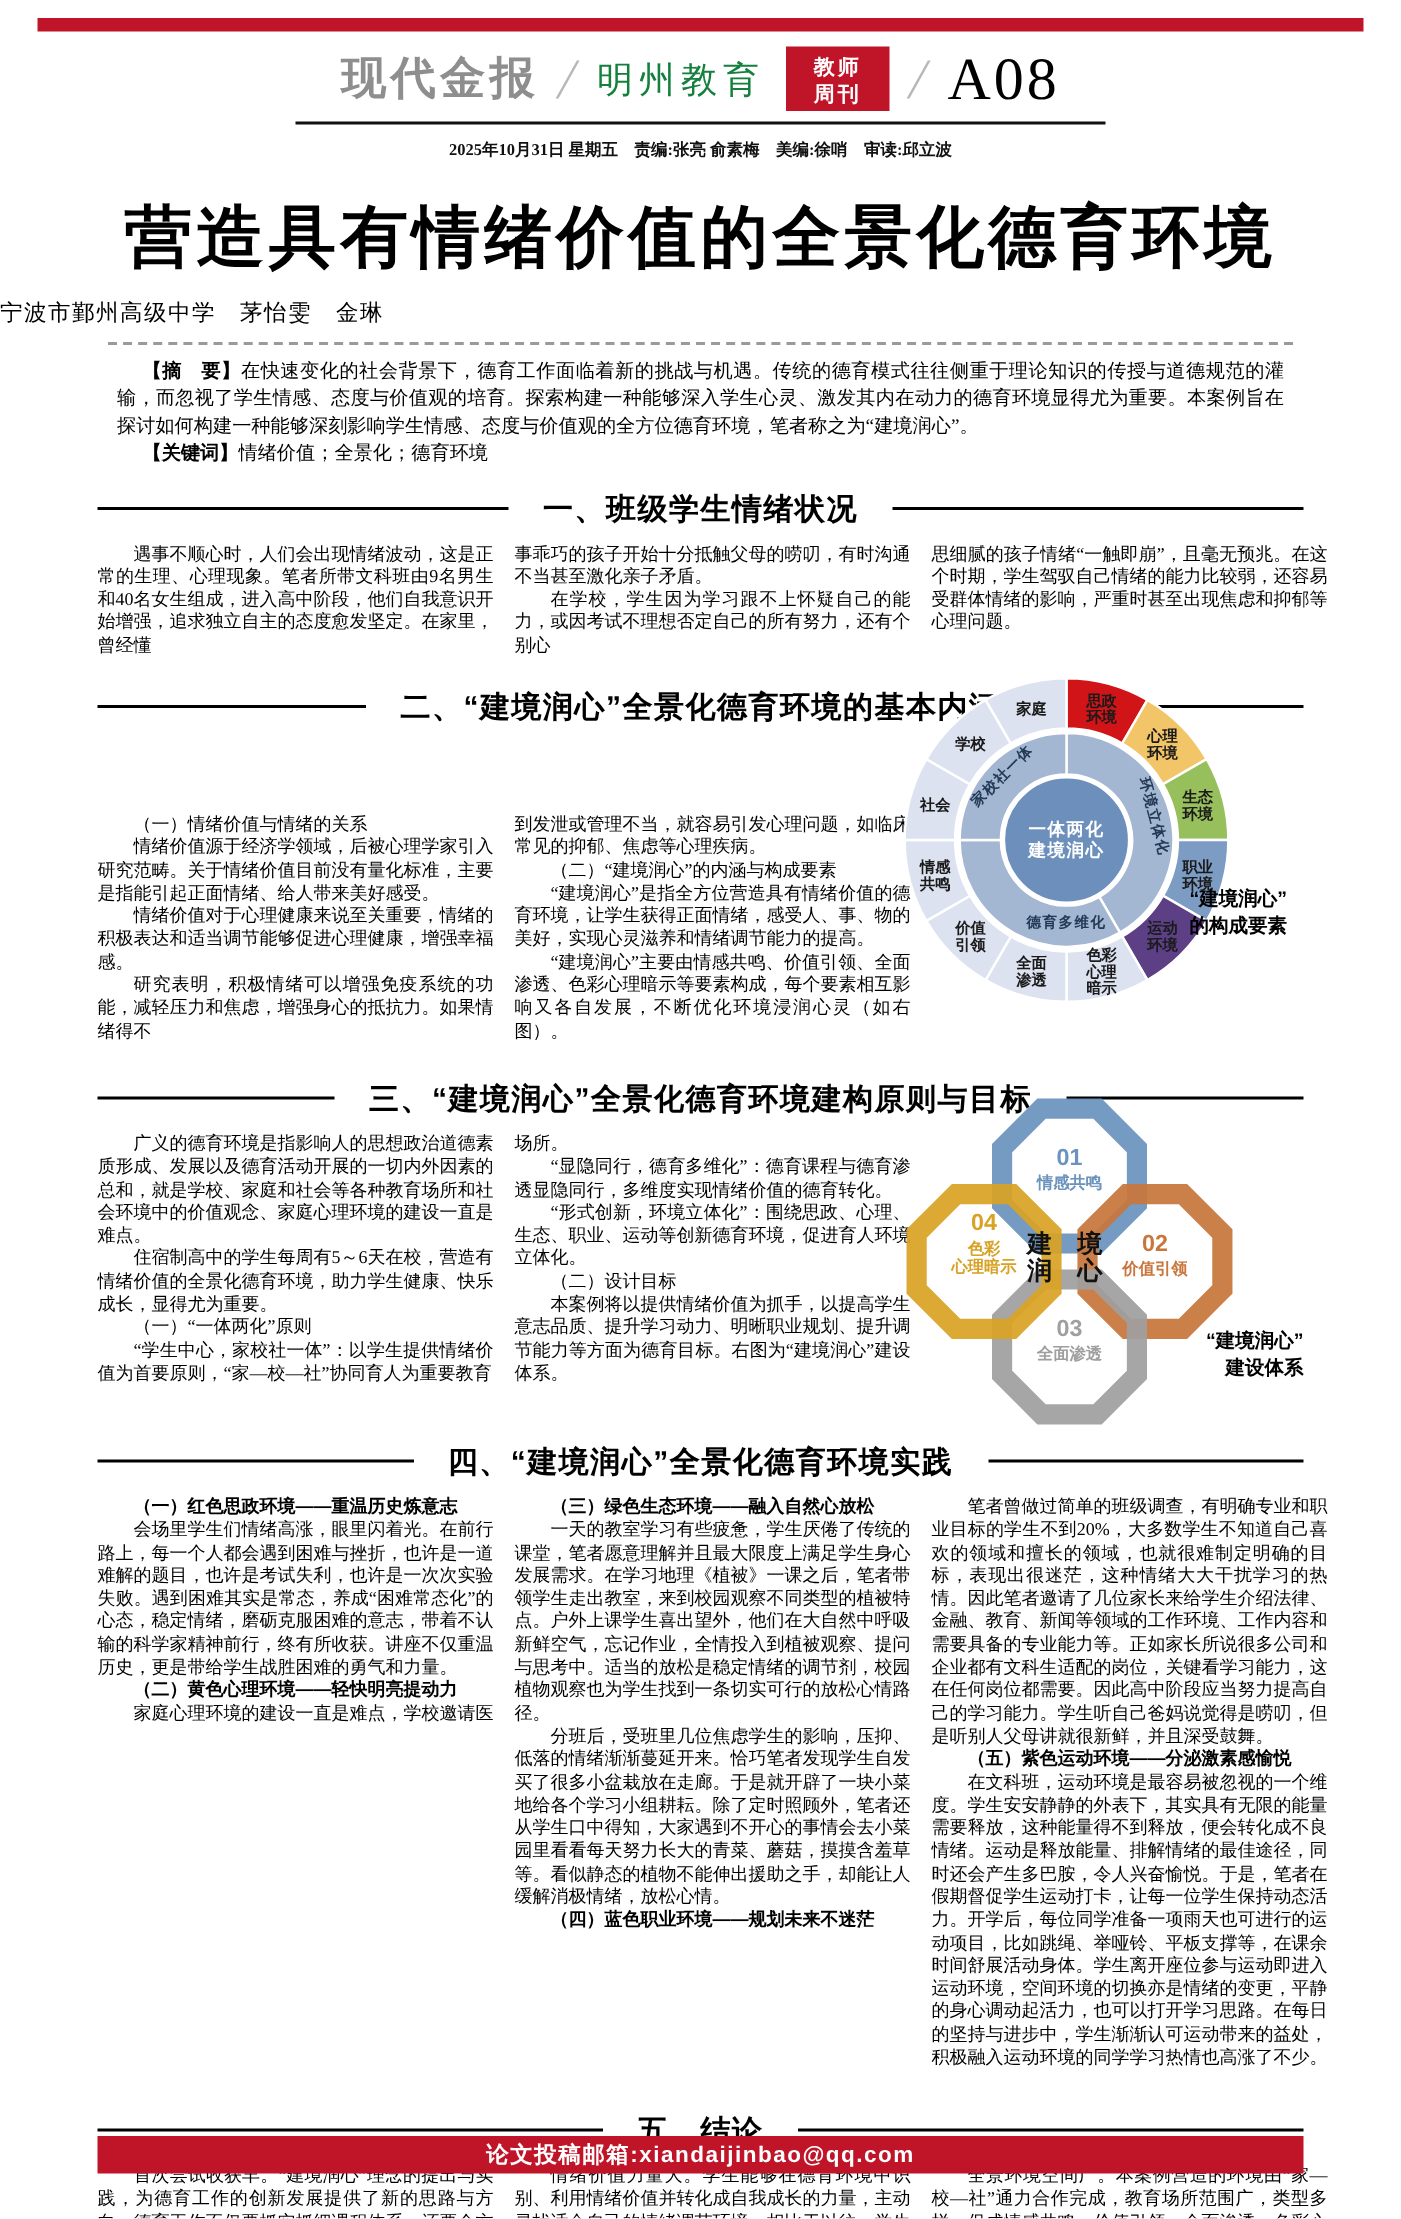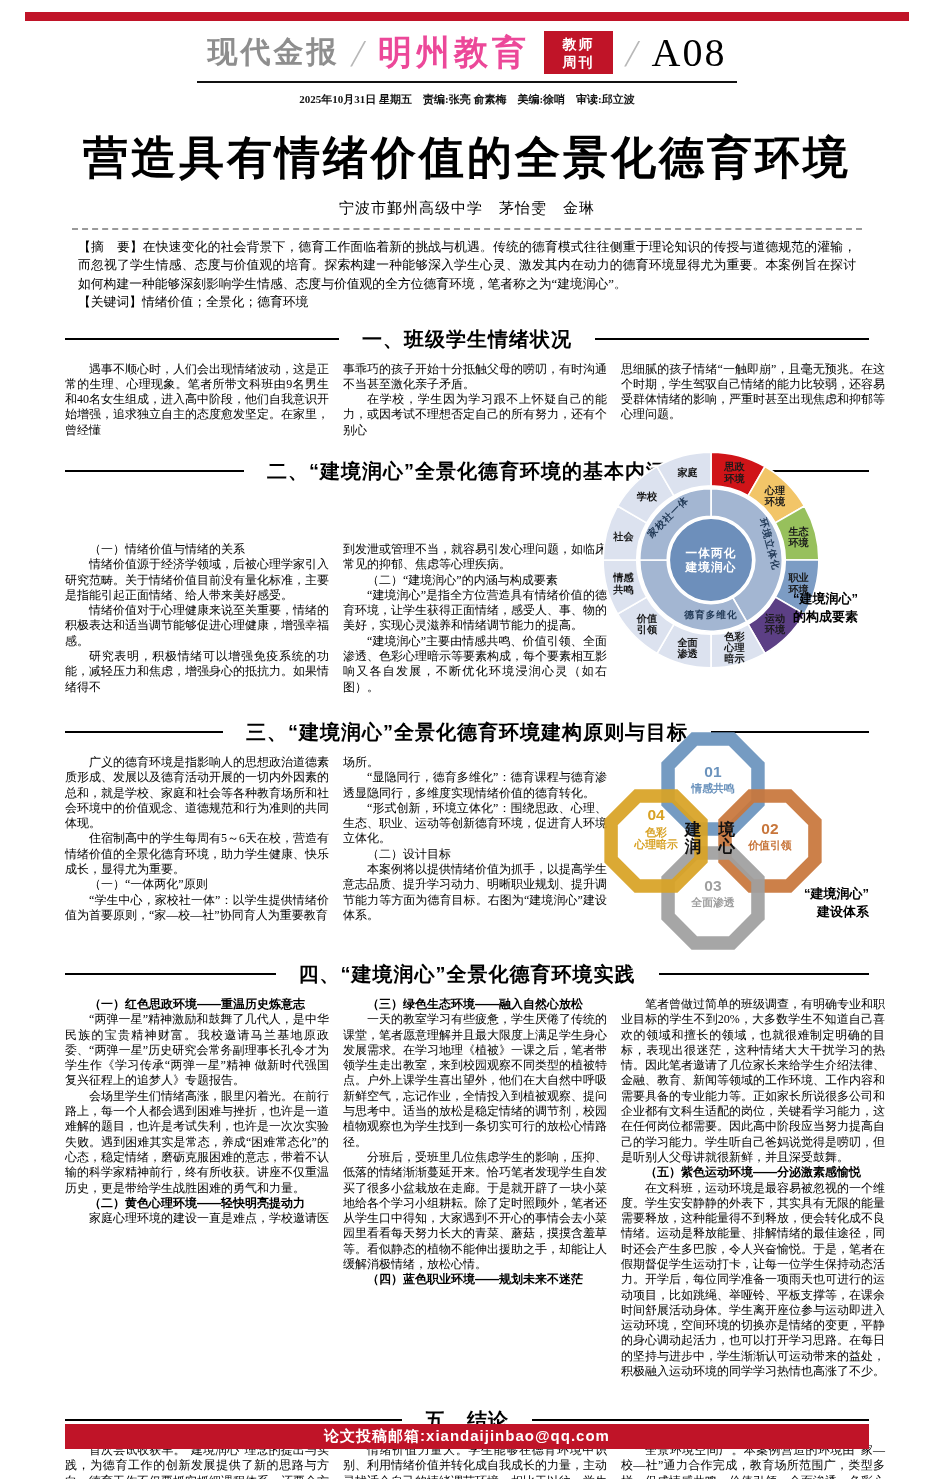--- a/index.html
+++ b/index.html
@@ -4,35 +4,35 @@
 <style>
   :root{ --accent:#c01428; }
   html,body{margin:0;padding:0;background:#ffffff;}
   .page{position:relative;width:934px;height:1479px;background:#fff;overflow:hidden;
         font-family:"Liberation Serif","DejaVu Serif",serif;color:#000;}
   .topbar{margin:12px 25px 0;height:9px;background:var(--accent);}
   
   .mast{display:flex;align-items:center;justify-content:center;gap:14px;margin-top:8px;}
   .mast .paper{font-family:"Liberation Sans",sans-serif;font-weight:900;font-size:30px;color:#8e8e8e;letter-spacing:3px;}
   .mast .slash{font-size:38px;color:#b8b8b8;font-weight:400;transform:skewX(-12deg);line-height:1;}
-  .mast .edition{font-family:"Liberation Sans",sans-serif;font-weight:700;font-size:34px;color:#ec4899;letter-spacing:4px;}
+  .mast .edition{font-family:"Liberation Sans",sans-serif;font-weight:400;font-size:24px;color:#15803d;letter-spacing:4px;}
   .badge{width:69px;height:43px;background:var(--accent);color:#fff;display:flex;flex-direction:column;
          align-items:center;justify-content:center;font-family:"Liberation Sans",sans-serif;font-weight:700;
          font-size:14px;line-height:18px;letter-spacing:2px;}
   .pageno{font-family:"Liberation Serif",serif;font-size:40px;letter-spacing:2px;}
   .mast-rule{width:540px;margin:5px auto 0;border-top:2px solid #111;}
   .dateline{text-align:center;font-size:11px;font-weight:700;margin-top:9px;color:#111;}
   
   .headline{text-align:center;font-family:"Liberation Sans",sans-serif;font-weight:900;
             font-size:45px;letter-spacing:3px;margin:26px 40px 0;line-height:1.1;}
-  .authors{text-align:center;font-size:15px;margin-top:16px;letter-spacing:1px;}
+  .authors{text-align:left;font-size:15px;margin-top:16px;letter-spacing:1px;}
   .dash-rule{margin:10px 72px 0;border-top:2px dashed #9a9a9a;}
   .abstract{margin:8px 78px 0;font-size:12.8px;line-height:18.5px;text-align:justify;}
   .abstract p{margin:0;}
-  .abstract .lab{font-family:"Liberation Sans",sans-serif;font-weight:400;}
+  .abstract .lab{font-family:"Liberation Sans",sans-serif;font-weight:700;margin-left:17px;}
   
   .sec-head{display:flex;align-items:center;gap:23px;margin-left:65px;margin-right:65px;}
   .sec-head .rule{flex:1;border-top:2px solid #000;height:0;}
   .sec-head h2{font-family:"Liberation Sans",sans-serif;font-weight:900;font-size:20px;margin:0;letter-spacing:1px;white-space:nowrap;}
   .mt1{margin-top:14px;} .mt2{margin-top:20px;} .mt3{margin-top:24px;} .mt4{margin-top:34px;} .mt5{margin-top:18px;}
   
   .sec-body{margin:9px 65px 0;display:flex;gap:14px;}
   .sec-body.withfig{position:relative;}
   .s1{min-height:72px;} .s2{min-height:150px;} .s3{min-height:172px;} .s4{min-height:392px;} .s5{min-height:62px;}
   .tcol{flex:0 0 264px;width:264px;font-size:12px;line-height:15.3px;text-align:justify;}
@@ -166,21 +166,21 @@
   </div>
 
   <div class="sec-head mt3">
     <span class="rule"></span>
     <h2>三、“建境润心”全景化德育环境建构原则与目标</h2>
     <span class="rule"></span>
   </div>
   <div class="sec-body withfig s3">
     <div style="display:flex;gap:14px;">
         <div class="tcol">
-          <p class="ind">广义的德育环境是指影响人的思想政治道德素质形成、发展以及德育活动开展的一切内外因素的总和，就是学校、家庭和社会等各种教育场所和社会环境中的价值观念、道德规范和行为准则的共同体现。</p>
+          <p class="ind">广义的德育环境是指影响人的思想政治道德素质形成、发展以及德育活动开展的一切内外因素的总和，就是学校、家庭和社会等各种教育场所和社会环境中的价值观念、家庭心理环境的建设一直是难点。</p>
           <p class="ind">住宿制高中的学生每周有5～6天在校，营造有情绪价值的全景化德育环境，助力学生健康、快乐成长，显得尤为重要。</p>
           <p class="ind">（一）“一体两化”原则</p>
           <p class="ind">“学生中心，家校社一体”：以学生提供情绪价值为首要原则，“家—校—社”协同育人为重要教育</p>
         </div>
         <div class="tcol">
           <p>场所。</p>
           <p class="ind">“显隐同行，德育多维化”：德育课程与德育渗透显隐同行，多维度实现情绪价值的德育转化。</p>
           <p class="ind">“形式创新，环境立体化”：围绕思政、心理、生态、职业、运动等创新德育环境，促进育人环境立体化。</p>
           <p class="ind">（二）设计目标</p>
           <p class="ind">本案例将以提供情绪价值为抓手，以提高学生意志品质、提升学习动力、明晰职业规划、提升调节能力等方面为德育目标。右图为“建境润心”建设体系。</p>
@@ -214,21 +214,20 @@
   </div>
 
   <div class="sec-head mt4">
     <span class="rule"></span>
     <h2>四、“建境润心”全景化德育环境实践</h2>
     <span class="rule"></span>
   </div>
   <div class="sec-body s4">
       <div class="tcol">
         <p class="ind subhead">（一）红色思政环境——重温历史炼意志</p>
-        <p class="ind">“两弹一星”精神激励和鼓舞了几代人，是中华民族的宝贵精神财富。我校邀请马兰基地原政委、“两弹一星”历史研究会常务副理事长孔令才为学生作《学习传承“两弹一星”精神 做新时代强国复兴征程上的追梦人》专题报告。</p>
         <p class="ind">会场里学生们情绪高涨，眼里闪着光。在前行路上，每一个人都会遇到困难与挫折，也许是一道难解的题目，也许是考试失利，也许是一次次实验失败。遇到困难其实是常态，养成“困难常态化”的心态，稳定情绪，磨砺克服困难的意志，带着不认输的科学家精神前行，终有所收获。讲座不仅重温历史，更是带给学生战胜困难的勇气和力量。</p>
         <p class="ind subhead">（二）黄色心理环境——轻快明亮提动力</p>
         <p class="ind">家庭心理环境的建设一直是难点，学校邀请医</p>
       </div>
       <div class="tcol">
         <p class="ind subhead">（三）绿色生态环境——融入自然心放松</p>
         <p class="ind">一天的教室学习有些疲惫，学生厌倦了传统的课堂，笔者愿意理解并且最大限度上满足学生身心发展需求。在学习地理《植被》一课之后，笔者带领学生走出教室，来到校园观察不同类型的植被特点。户外上课学生喜出望外，他们在大自然中呼吸新鲜空气，忘记作业，全情投入到植被观察、提问与思考中。适当的放松是稳定情绪的调节剂，校园植物观察也为学生找到一条切实可行的放松心情路径。</p>
         <p class="ind">分班后，受班里几位焦虑学生的影响，压抑、低落的情绪渐渐蔓延开来。恰巧笔者发现学生自发买了很多小盆栽放在走廊。于是就开辟了一块小菜地给各个学习小组耕耘。除了定时照顾外，笔者还从学生口中得知，大家遇到不开心的事情会去小菜园里看看每天努力长大的青菜、蘑菇，摸摸含羞草等。看似静态的植物不能伸出援助之手，却能让人缓解消极情绪，放松心情。</p>
         <p class="ind subhead">（四）蓝色职业环境——规划未来不迷茫</p>
       </div>

